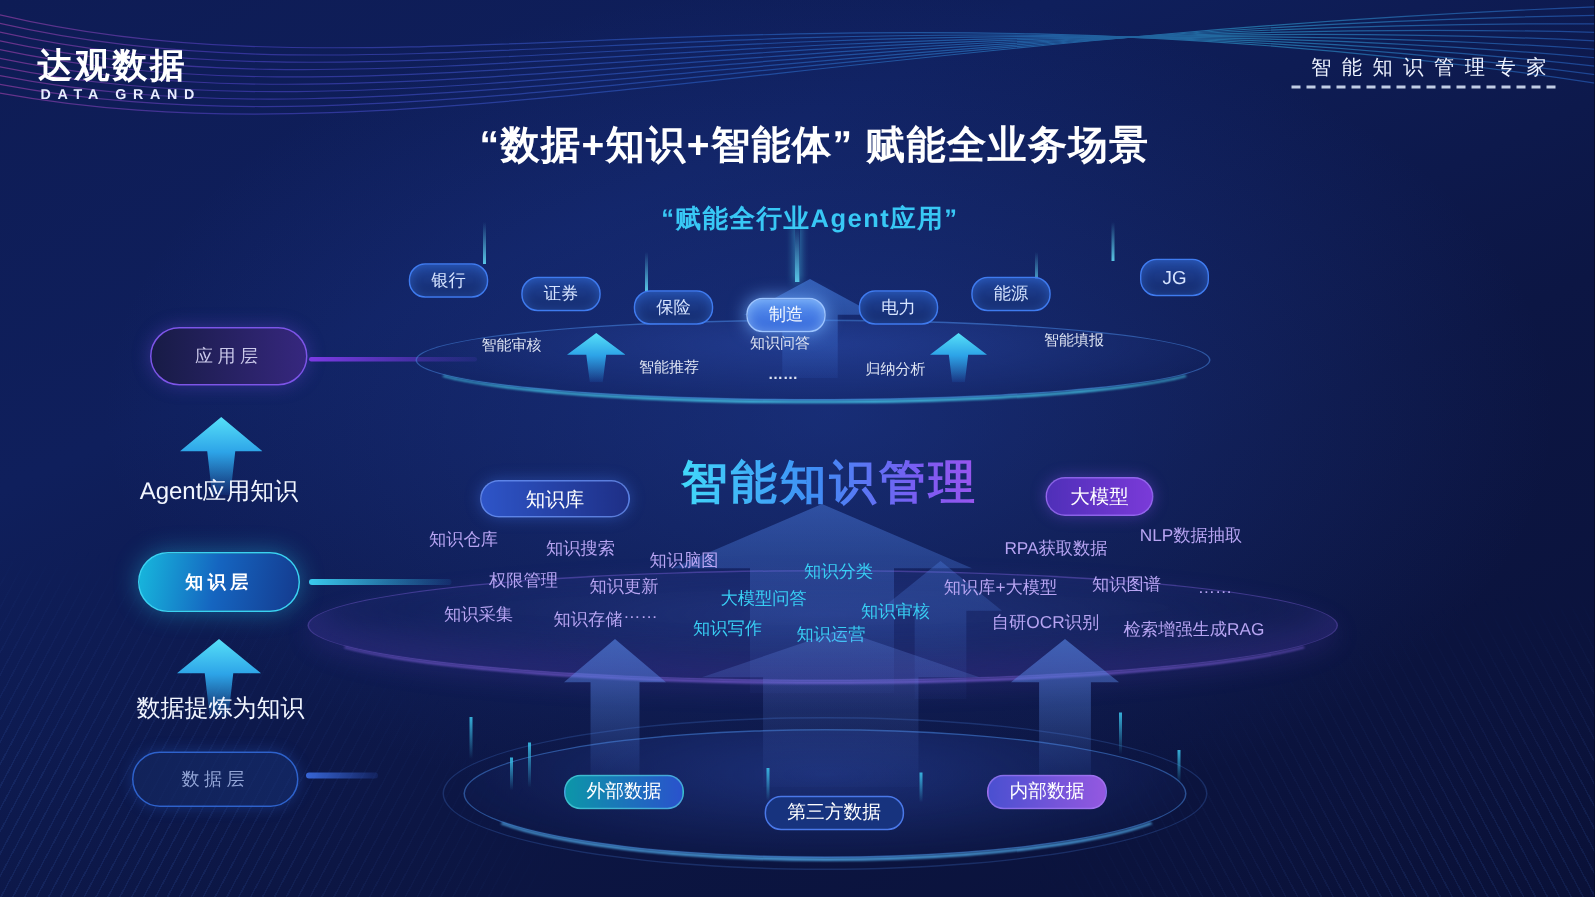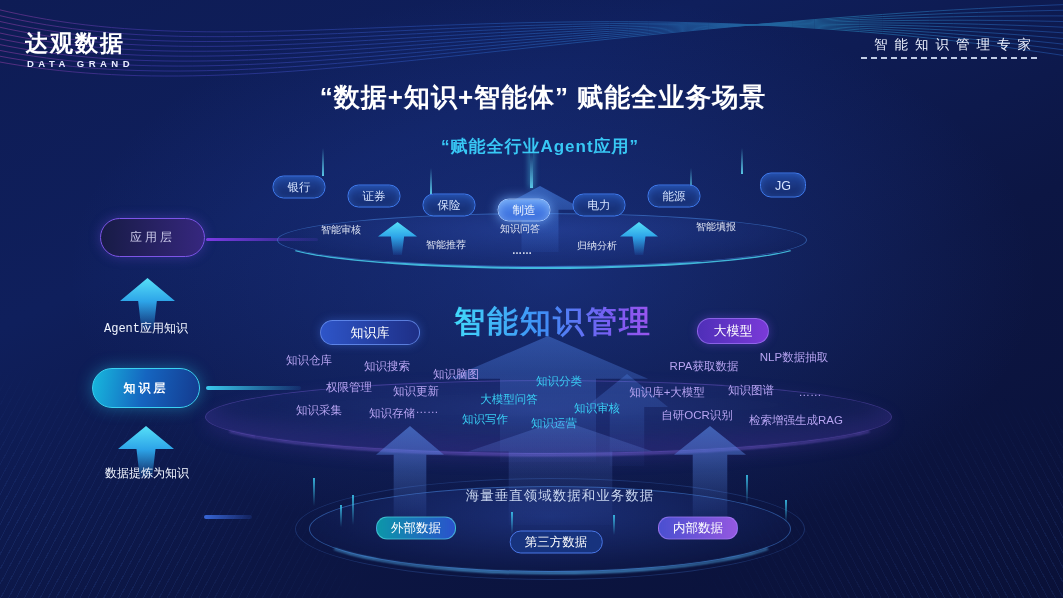--- a/index.html
+++ b/index.html
@@ -44,21 +44,21 @@
     border-radius:20px;font-size:12px;letter-spacing:3px;white-space:nowrap;}
   .lpill.app{left:100px;top:218px;width:103px;height:37px;color:#cbc9ea;
     background:linear-gradient(90deg,rgba(24,27,68,.92),rgba(62,40,132,.82));
     border:1.5px solid #7d55e8;box-shadow:0 0 12px rgba(120,80,230,.35);}
   .lpill.know{left:92px;top:368px;width:106px;height:38px;color:#ffffff;font-weight:700;
     background:linear-gradient(100deg,#17b8dd 0%,#1565c0 48%,#143a8e 100%);
     border:1.5px solid #3ad2f2;box-shadow:0 0 16px rgba(40,200,240,.4);}
   .lpill.data{left:88px;top:501px;width:109px;height:35px;color:#93a5d6;
     background:linear-gradient(90deg,rgba(18,36,92,.85),rgba(22,48,116,.55));
     border:1.5px solid #2e62cc;box-shadow:0 0 10px rgba(50,110,230,.3);}
-  .rail-caption{position:absolute;transform:translate(-50%,-50%);font-size:12px;color:#f2f6ff;white-space:nowrap;font-family:Liberation Mono, monospace;}
+  .rail-caption{position:absolute;transform:translate(-50%,-50%);font-size:16px;color:#f2f6ff;white-space:nowrap;}
 
   
   .ipill{position:absolute;transform:translate(-50%,-50%);height:21px;padding:0 14px;display:flex;align-items:center;
     border-radius:11px;border:1px solid #3f7bef;background:linear-gradient(180deg,#20459c,#14296a);
     color:#d6e4ff;font-size:11.5px;white-space:nowrap;box-shadow:inset 0 0 7px rgba(70,140,255,.35);}
   .ipill.hl{background:linear-gradient(180deg,#6099f2,#2f62d8);border-color:#9cc4ff;color:#f2f8ff;
     box-shadow:0 0 12px rgba(110,170,255,.85),inset 0 0 8px rgba(170,215,255,.55);}
   .fn{position:absolute;transform:translate(-50%,-50%);color:#dde3f2;font-size:10px;white-space:nowrap;}
 
   
@@ -127,20 +127,21 @@
   <div class="subtitle">“赋能全行业Agent应用”</div>
 
   <div class="lpill app">应用层</div>
   <div class="conn" style="left:206px;top:238px;width:112px;height:3px;background:linear-gradient(90deg,rgba(130,60,235,.95),rgba(95,55,205,.2));"></div>
   <div class="cyan-arrow" style="left:120px;top:278px;width:55px;height:52px;"></div>
   <div class="rail-caption" style="left:146px;top:328px;">Agent应用知识</div>
   <div class="lpill know">知识层</div>
   <div class="conn" style="left:206px;top:386px;width:95px;height:4px;background:linear-gradient(90deg,rgba(60,210,245,.95),rgba(40,150,230,.1));"></div>
   <div class="cyan-arrow" style="left:118px;top:426px;width:56px;height:52px;"></div>
   <div class="rail-caption" style="left:147px;top:473px;">数据提炼为知识</div>
+  <div class="lpill data">数据层</div>
   <div class="conn" style="left:204px;top:515px;width:48px;height:3.5px;background:linear-gradient(90deg,rgba(60,110,230,.9),rgba(50,90,210,.15));"></div>
 
   <div class="ell" style="left:277px;top:213px;width:528px;height:52px;
        background:radial-gradient(ellipse at 50% 30%,rgba(45,75,170,.5),rgba(20,35,95,.18) 75%);
        border:1px solid rgba(80,150,245,.45);"></div>
   <div class="ell" style="left:277px;top:213px;width:528px;height:52px;border:2px solid transparent;
        border-bottom-color:rgba(80,230,255,.75);filter:blur(.7px);"></div>
 
   <div class="vline" style="left:322px;top:148px;height:28px;"></div>
   <div class="vline" style="left:430px;top:168px;height:26px;"></div>
@@ -221,18 +222,17 @@
        background:linear-gradient(180deg,rgba(96,146,245,.55),rgba(70,110,220,.05));"></div>
 
   <div class="tick" style="left:313px;top:478px;height:28px;"></div>
   <div class="tick" style="left:340px;top:505px;height:22px;"></div>
   <div class="tick" style="left:352px;top:495px;height:30px;"></div>
   <div class="tick" style="left:511px;top:512px;height:22px;"></div>
   <div class="tick" style="left:613px;top:515px;height:20px;"></div>
   <div class="tick" style="left:746px;top:475px;height:28px;"></div>
   <div class="tick" style="left:785px;top:500px;height:22px;"></div>
 
-  <div class="d-caption">海量垂直领域数据和业务数据</div>
   <div class="dpill ext" style="left:416px;top:528px;">外部数据</div>
   <div class="dpill thd" style="left:556px;top:542px;">第三方数据</div>
   <div class="dpill int" style="left:698px;top:528px;">内部数据</div>
 
 </div>
 
 </body></html>

